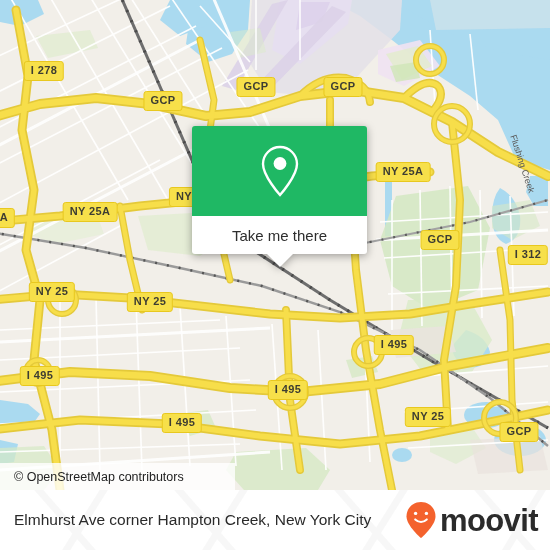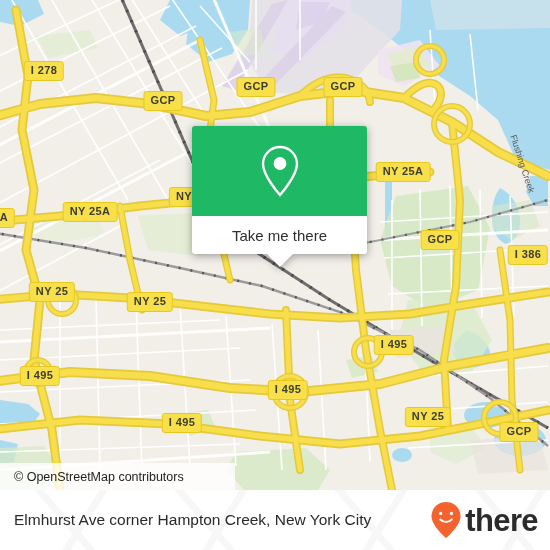--- a/index.html
+++ b/index.html
@@ -354,21 +354,21 @@
     <div id="shields">
         <div class="shield" style="left: 44px; top: 71px;">I 278</div>
         <div class="shield" style="left: 163px; top: 101px;">GCP</div>
         <div class="shield" style="left: 256px; top: 87px;">GCP</div>
         <div class="shield" style="left: 343px; top: 87px;">GCP</div>
         <div class="shield" style="left: 403px; top: 172px;">NY 25A</div>
         <div class="shield" style="left: 90px; top: 212px;">NY 25A</div>
         <div class="shield" style="left: 184px; top: 197px;">NY</div>
         <div class="shield" style="left: 4px; top: 218px;">A</div>
         <div class="shield" style="left: 440px; top: 240px;">GCP</div>
-        <div class="shield" style="left: 528px; top: 255px;">I 386</div>
+        <div class="shield" style="left: 528px; top: 255px;">I 312</div>
         <div class="shield" style="left: 52px; top: 292px;">NY 25</div>
         <div class="shield" style="left: 150px; top: 302px;">NY 25</div>
         <div class="shield" style="left: 394px; top: 345px;">I 495</div>
         <div class="shield" style="left: 40px; top: 376px;">I 495</div>
         <div class="shield" style="left: 288px; top: 390px;">I 495</div>
         <div class="shield" style="left: 182px; top: 423px;">I 495</div>
         <div class="shield" style="left: 428px; top: 417px;">NY 25</div>
         <div class="shield" style="left: 519px; top: 432px;">GCP</div>
       </div>
 
@@ -411,18 +411,18 @@
     <div id="footer-inner">
       <span id="footer-address">Elmhurst Ave corner Hampton Creek, New York City</span>
       <div id="brand">
         <svg width="32" height="38" viewBox="0 0 32 38" style="margin-right:3px">
           <path d="M16 1 C7.8 1 1.5 7.3 1.5 15.4 C1.5 24.6 16 37 16 37
                    C16 37 30.5 24.6 30.5 15.4 C30.5 7.3 24.2 1 16 1 Z" fill="#f4622d"></path>
           <circle cx="10.6" cy="12.4" r="1.7" fill="#ffffff"></circle>
           <circle cx="21.4" cy="12.4" r="1.7" fill="#ffffff"></circle>
           <path d="M10.2 18.4 Q16 23.6 21.8 18.4" stroke="#ffffff" stroke-width="2" fill="none" stroke-linecap="round"></path>
         </svg>
-        <span id="brand-wordmark">there</span>
+        <span id="brand-wordmark">moovit</span>
       </div>
     </div>
   </div>
 
 </div>
 
 </body></html>

